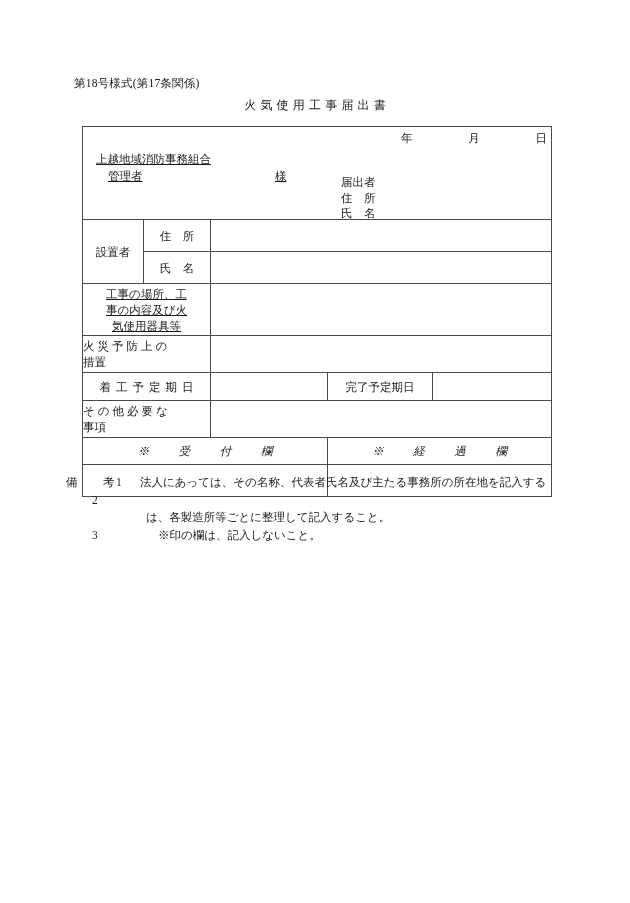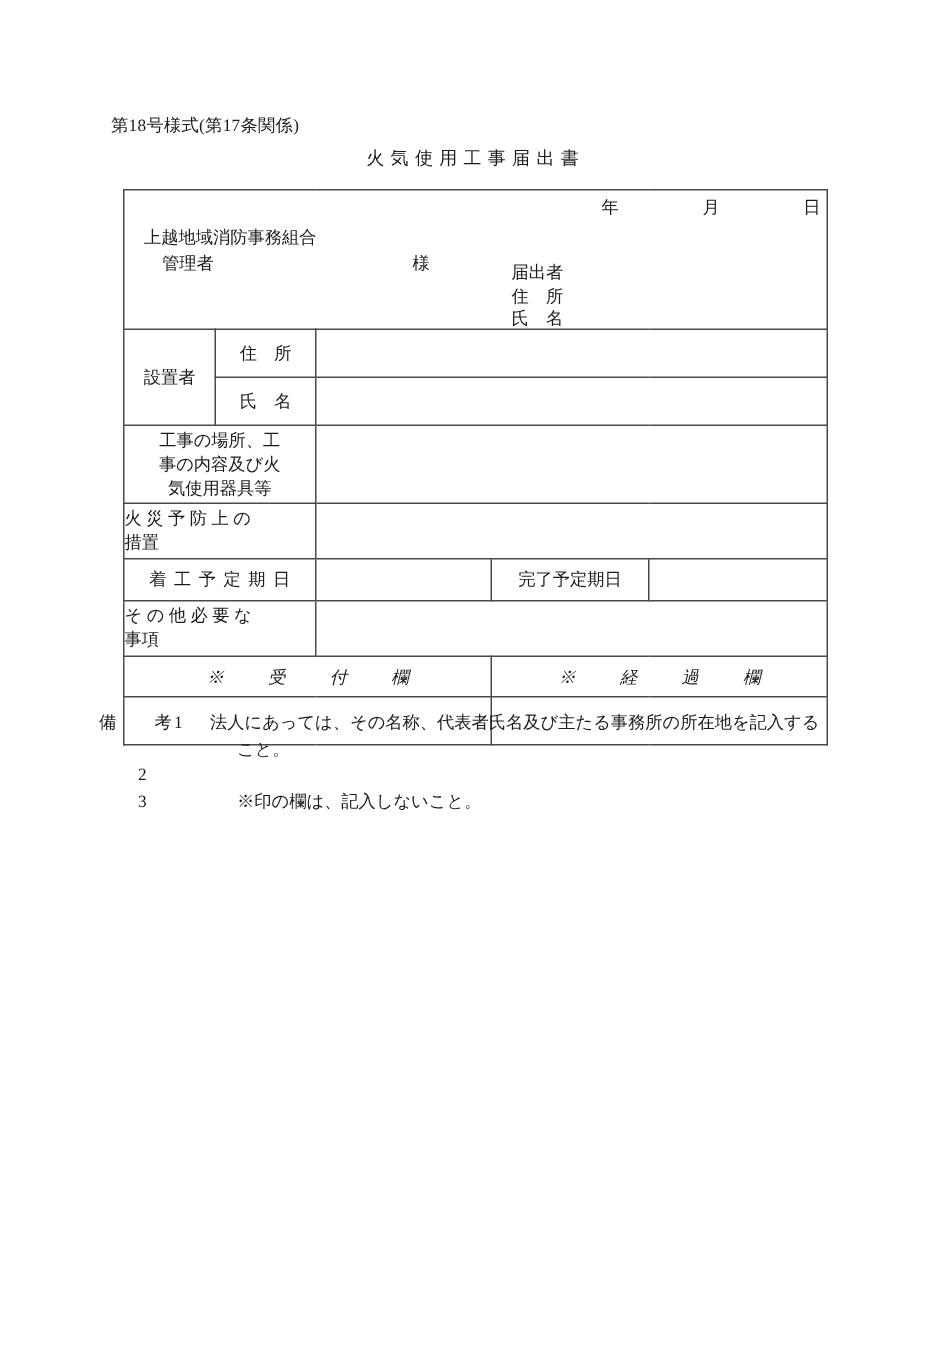--- a/index.html
+++ b/index.html
@@ -78,20 +78,21 @@
     justify-content: space-between;
     font-size: 11.5px;
   }
   .addressee {
     position: absolute;
     left: 13px;
     top: 24px;
     font-size: 11.5px;
     line-height: 17px;
     white-space: nowrap;
+    text-decoration: underline;
   }
   .addressee .mgr-row {
     display: flex;
     gap: 25px;
   }
   .addressee .mgr-row .mgr {
     padding-left: 12px;
     width: 142px;
   }
   .submitter {
@@ -116,21 +117,21 @@
   }
   .lbl-left {
     text-align: left;
     padding-left: 9px;
   }
   .sp-wide {
     letter-spacing: 3px;
   }
 
   .r-setter   { height: 31px; }
-  .r-work     { height: 51px; }
+  .r-work     { height: 51px; text-decoration: underline; }
   .r-measure  { height: 36px; }
   .r-sched    { height: 27px; }
   .r-other    { height: 36px; }
   .r-stamp    { height: 26px; font-style: italic; }
   .r-stampbox { height: 31px; }
 
   .stamp-lbl {
     text-align: center;
     letter-spacing: 9px;
     text-indent: 9px;
@@ -274,25 +275,25 @@
     </tbody>
   </table>
 
   <div class="notes">
 
     <div class="note-row">
       <div class="note-head">備　考</div>
       <div class="note-num">1</div>
       <div class="note-body">法人にあっては、その名称、代表者氏名及び主たる事務所の所在地を記入する</div>
     </div>
-    <div class="note-cont">こと。</div>
 
     <div class="note-row">
       <div class="note-num-indent">2</div>
     </div>
+    <div class="note-cont2">は、各製造所等ごとに整理して記入すること。</div>
 
     <div class="note-row">
       <div class="note-num-indent">3</div>
       <div class="note-body">※印の欄は、記入しないこと。</div>
     </div>
 
   </div>
 
 </div>
 

